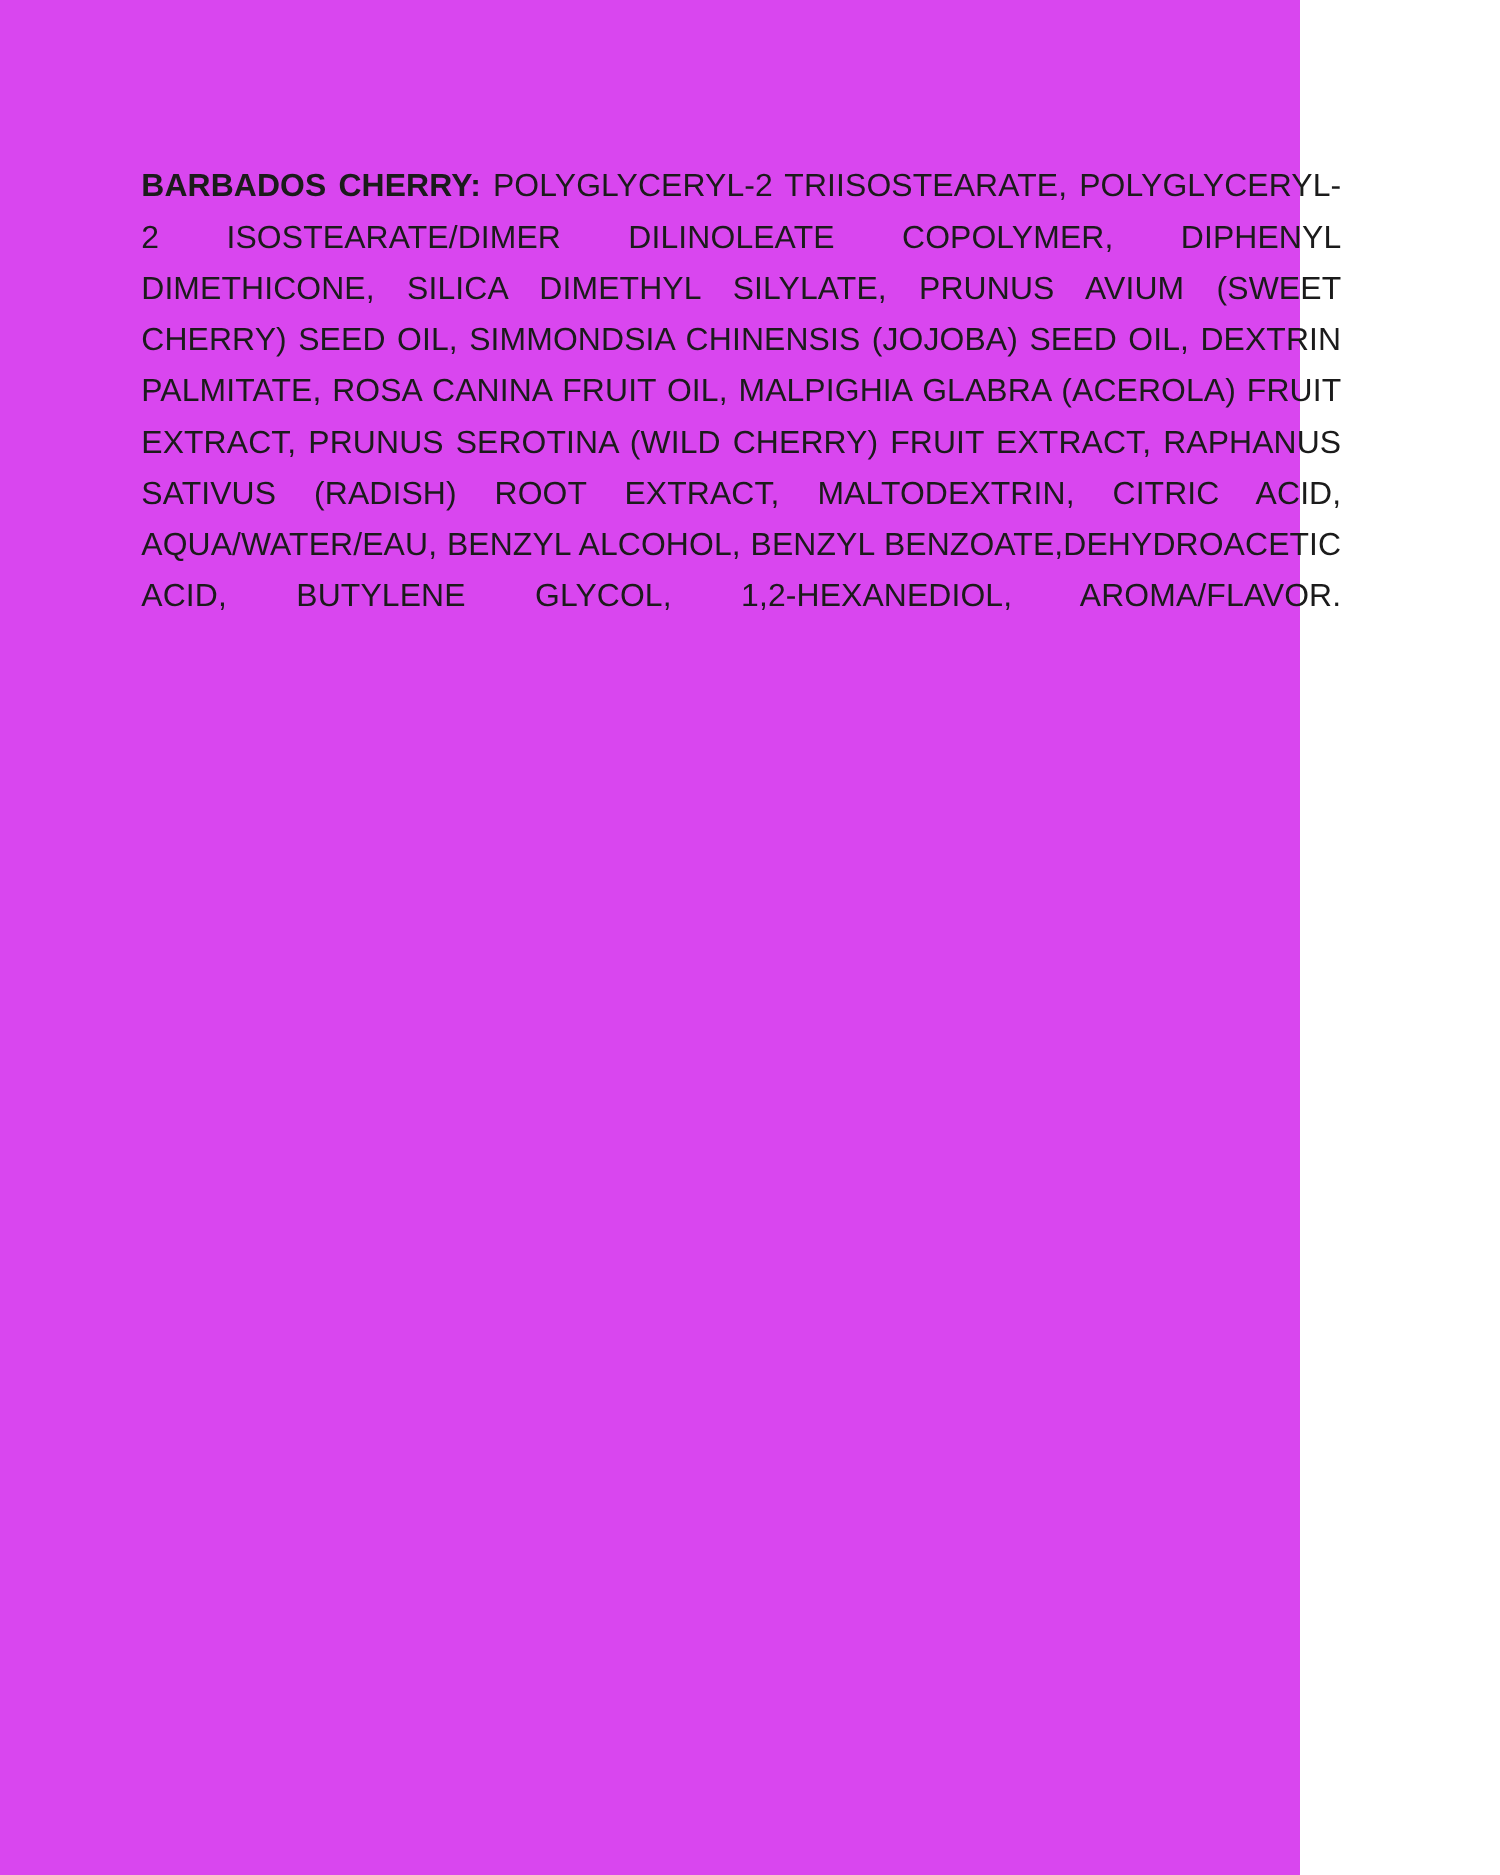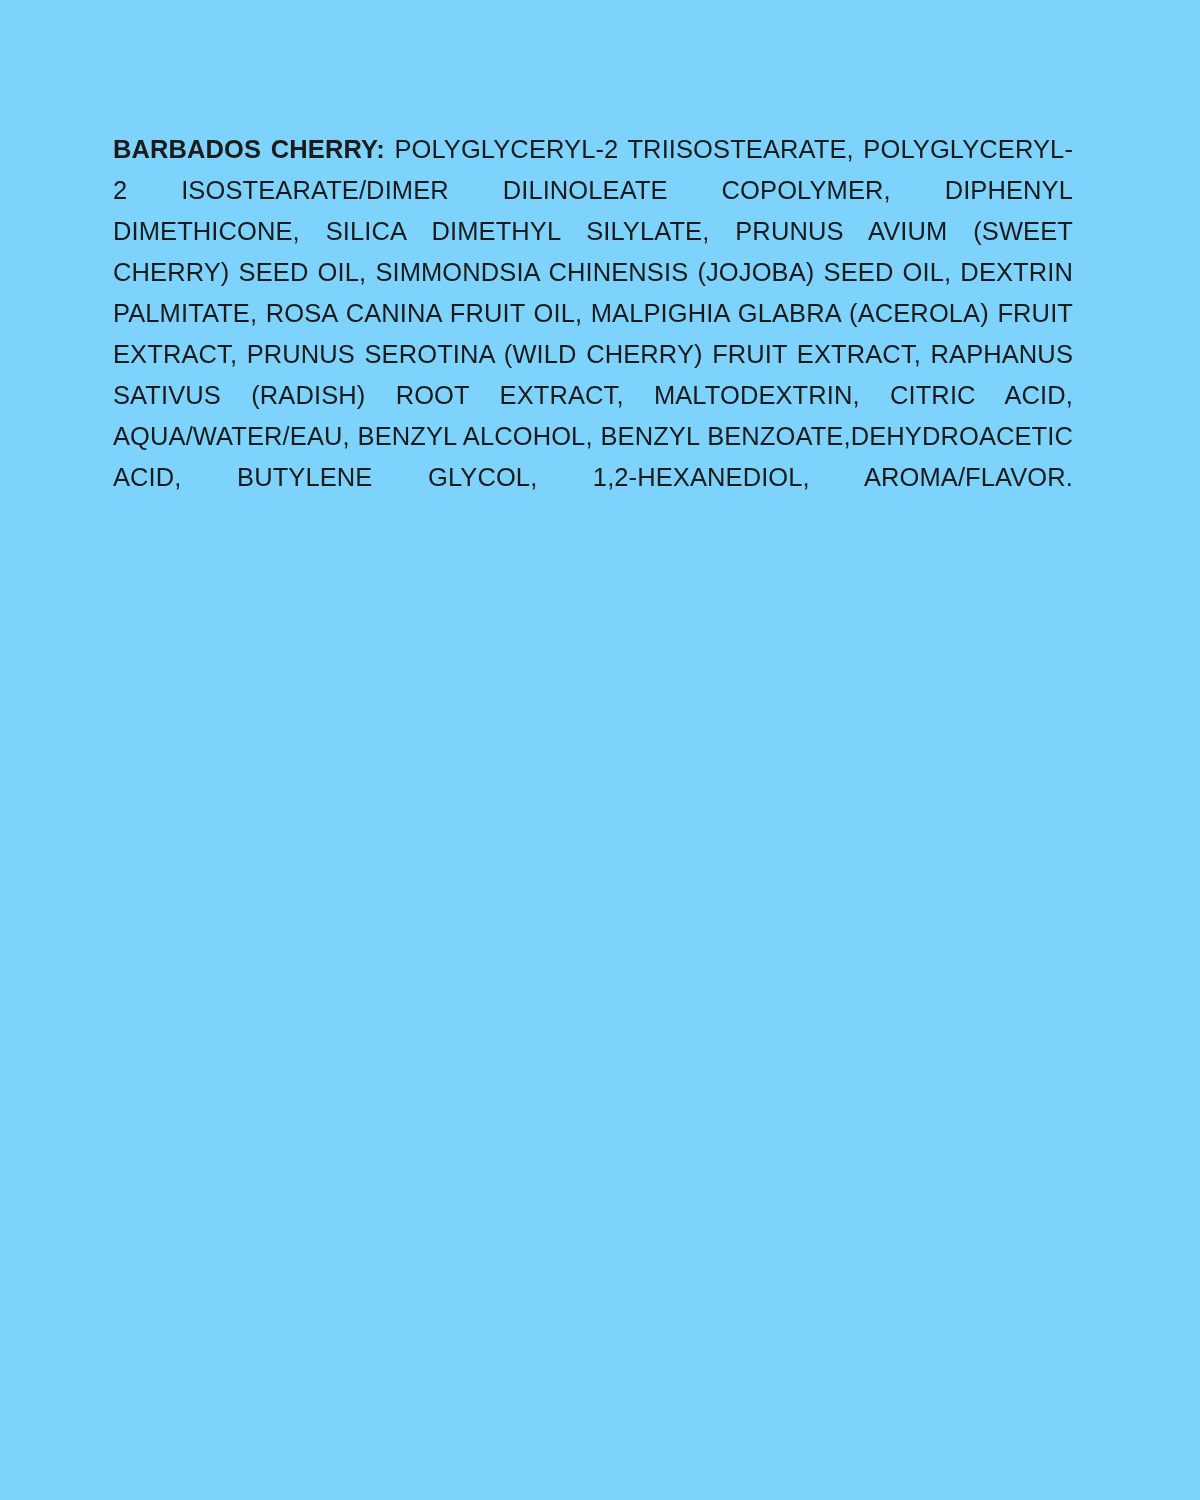--- a/index.html
+++ b/index.html
@@ -8,23 +8,23 @@
     background: #ffffff;
   }
   body {
     width: 1200px;
     height: 1500px;
     font-family: "Liberation Sans", sans-serif;
     color: #1a1a1a;
   }
   .page {
     position: relative;
-    width: 1200px;
+    width: 1040px;
     height: 1500px;
-    background: #7dd3fc;
+    background: #d946ef;
     box-sizing: border-box;
   }
   .ingredients-block {
     position: absolute;
     left: 113px;
     top: 103px;
     width: 960px;
   }
   .ingredients-text {
     font-size: 25.5px;

